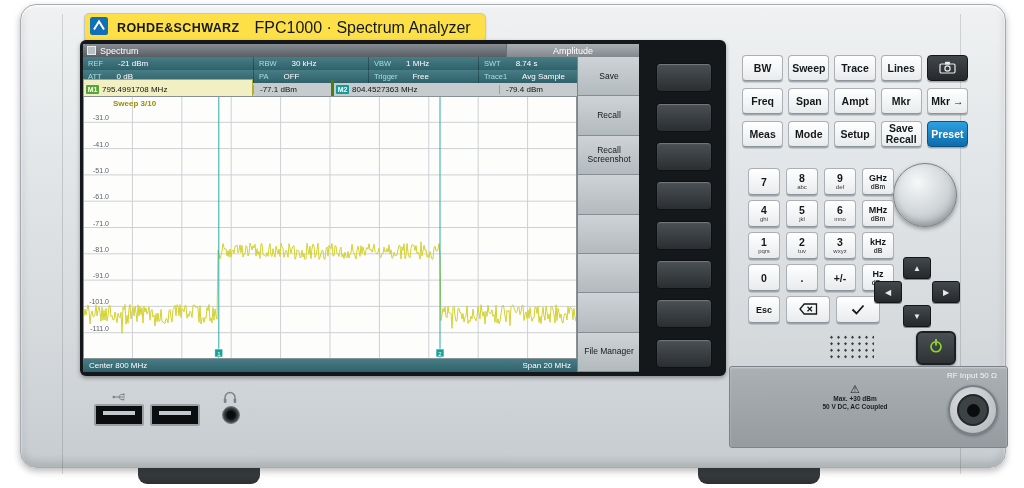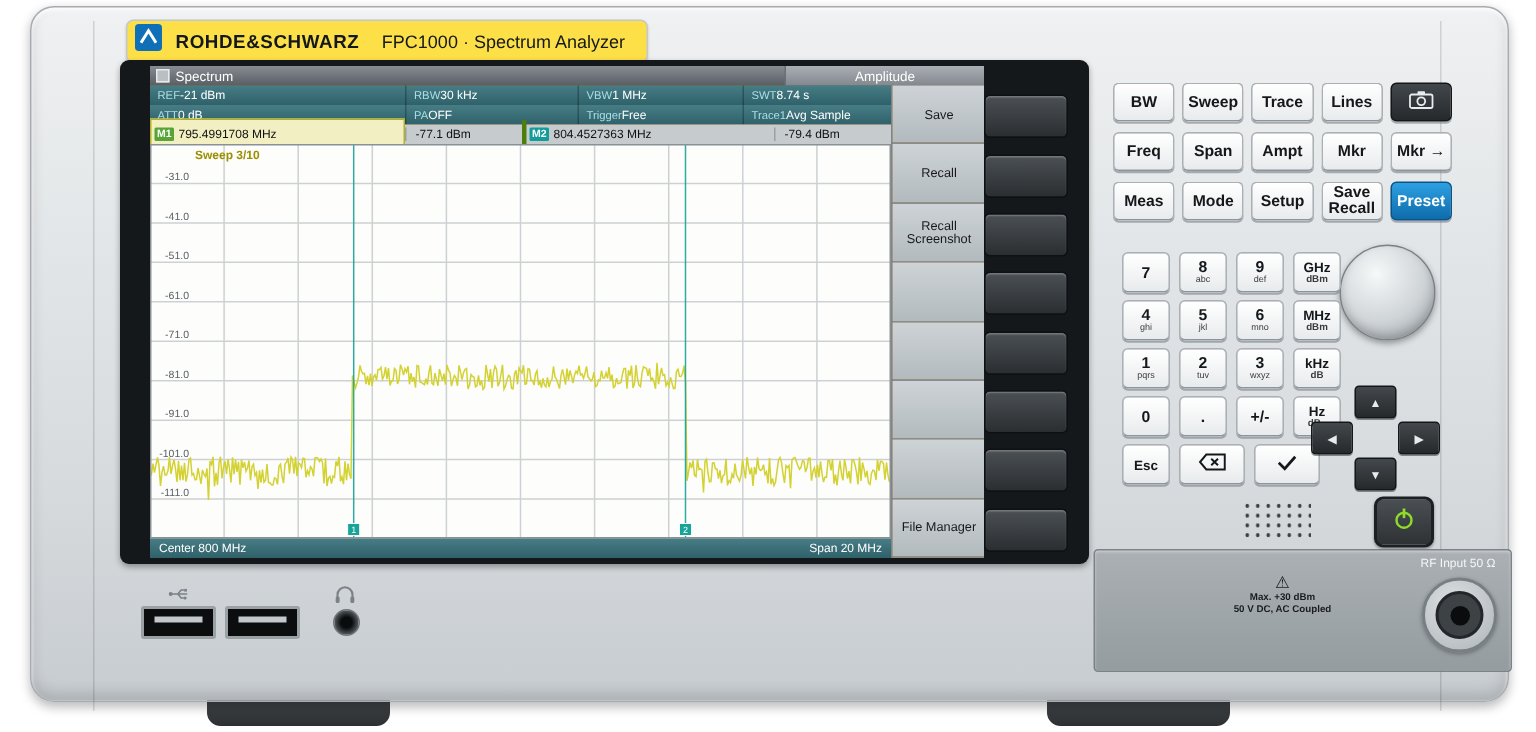--- a/index.html
+++ b/index.html
@@ -12,34 +12,34 @@
     background:linear-gradient(180deg,#eff1f2,#d6dadd 70%,#c7ccd0);
     border:1px solid #a6acb1;
     box-shadow:inset 0 2px 3px rgba(255,255,255,.85), inset 0 -5px 9px rgba(0,0,0,.14), 0 3px 7px rgba(0,0,0,.28);}
   .seam{position:absolute;top:14px;bottom:14px;width:1px;background:rgba(0,0,0,.13);}
   .seam.l{left:62px;} .seam.r{left:960px;}
 
   
   .badge{position:absolute;left:84px;top:13px;height:27px;display:flex;align-items:center;gap:9px;
     background:#fde047;border:1px solid #c3c8cb;border-radius:5px;padding:0 14px 0 5px;box-shadow:0 1px 2px rgba(0,0,0,.18);}
   .brand{font-weight:bold;font-size:12.5px;letter-spacing:.4px;color:#14181c;}
-  .model{font-size:12px;color:#14181c;margin-left:6px;}
+  .model{font-size:16px;color:#14181c;margin-left:6px;}
 
   
   .bezel{position:absolute;left:80px;top:40px;width:646px;height:336px;background:#15181a;border-radius:6px;box-shadow:0 2px 4px rgba(0,0,0,.35);}
-  .lcd{position:absolute;left:20px;top:4px;width:556px;height:328px;background:#a16207;overflow:hidden;}
+  .lcd{position:absolute;left:3px;top:4px;width:556px;height:328px;background:#7dd3fc;overflow:hidden;}
   .titlebar{position:absolute;left:0;top:0;width:556px;height:13px;background:linear-gradient(180deg,#868c91,#585e63);
     display:flex;align-items:center;gap:4px;padding-left:4px;box-sizing:border-box;color:#fff;font-size:9px;}
   .tab-icon{width:7px;height:7px;background:#b9bfc3;border:1px solid #e8ebed;display:inline-block;}
   .title-seg{position:absolute;right:0;top:0;height:13px;width:132px;background:linear-gradient(180deg,#a9afb4,#82888d);
     border-left:1px solid #6a7075;display:flex;align-items:center;justify-content:center;color:#fff;font-size:9px;}
   .status{position:absolute;left:0;width:494px;height:13px;display:flex;align-items:center;
     background:linear-gradient(180deg,#477d86,#2f616a);color:#fff;font-size:8px;}
   .status.row1{top:13px;} .status.row2{top:26px;}
-  .scell{display:flex;align-items:center;gap:0;height:13px;box-sizing:border-box;padding-left:5px;border-left:1px solid rgba(0,0,0,.28);overflow:hidden;white-space:nowrap;}
+  .scell{display:flex;align-items:center;gap:15px;height:13px;box-sizing:border-box;padding-left:5px;border-left:1px solid rgba(0,0,0,.28);overflow:hidden;white-space:nowrap;}
   .scell:first-child{border-left:none;}
   .slabel{font-size:7.5px;color:#a8dfe5;}
   .svalue{font-size:8px;color:#fff;}
 
   .marker-row{position:absolute;left:0;top:39px;width:494px;height:13px;background:#c6ccce;display:flex;align-items:center;font-size:8px;color:#111;}
   .mcell{display:flex;align-items:center;height:13px;box-sizing:border-box;padding:10px 2px;overflow:hidden;white-space:nowrap;}
   .m1cell{width:170px;background:#f2efc2;border:1px solid #b4b028;}
   .m2cell{width:168px;border-left:3px solid #4d7c0f;}
   .mlevel{width:78px;box-sizing:border-box;padding-left:6px;border-left:1px solid #9aa1a5;overflow:hidden;white-space:nowrap;}
   .mbadge{display:inline-block;min-width:13px;height:9px;line-height:9px;font-size:7px;font-weight:bold;color:#fff;text-align:center;border-radius:1px;margin-right:3px;}

